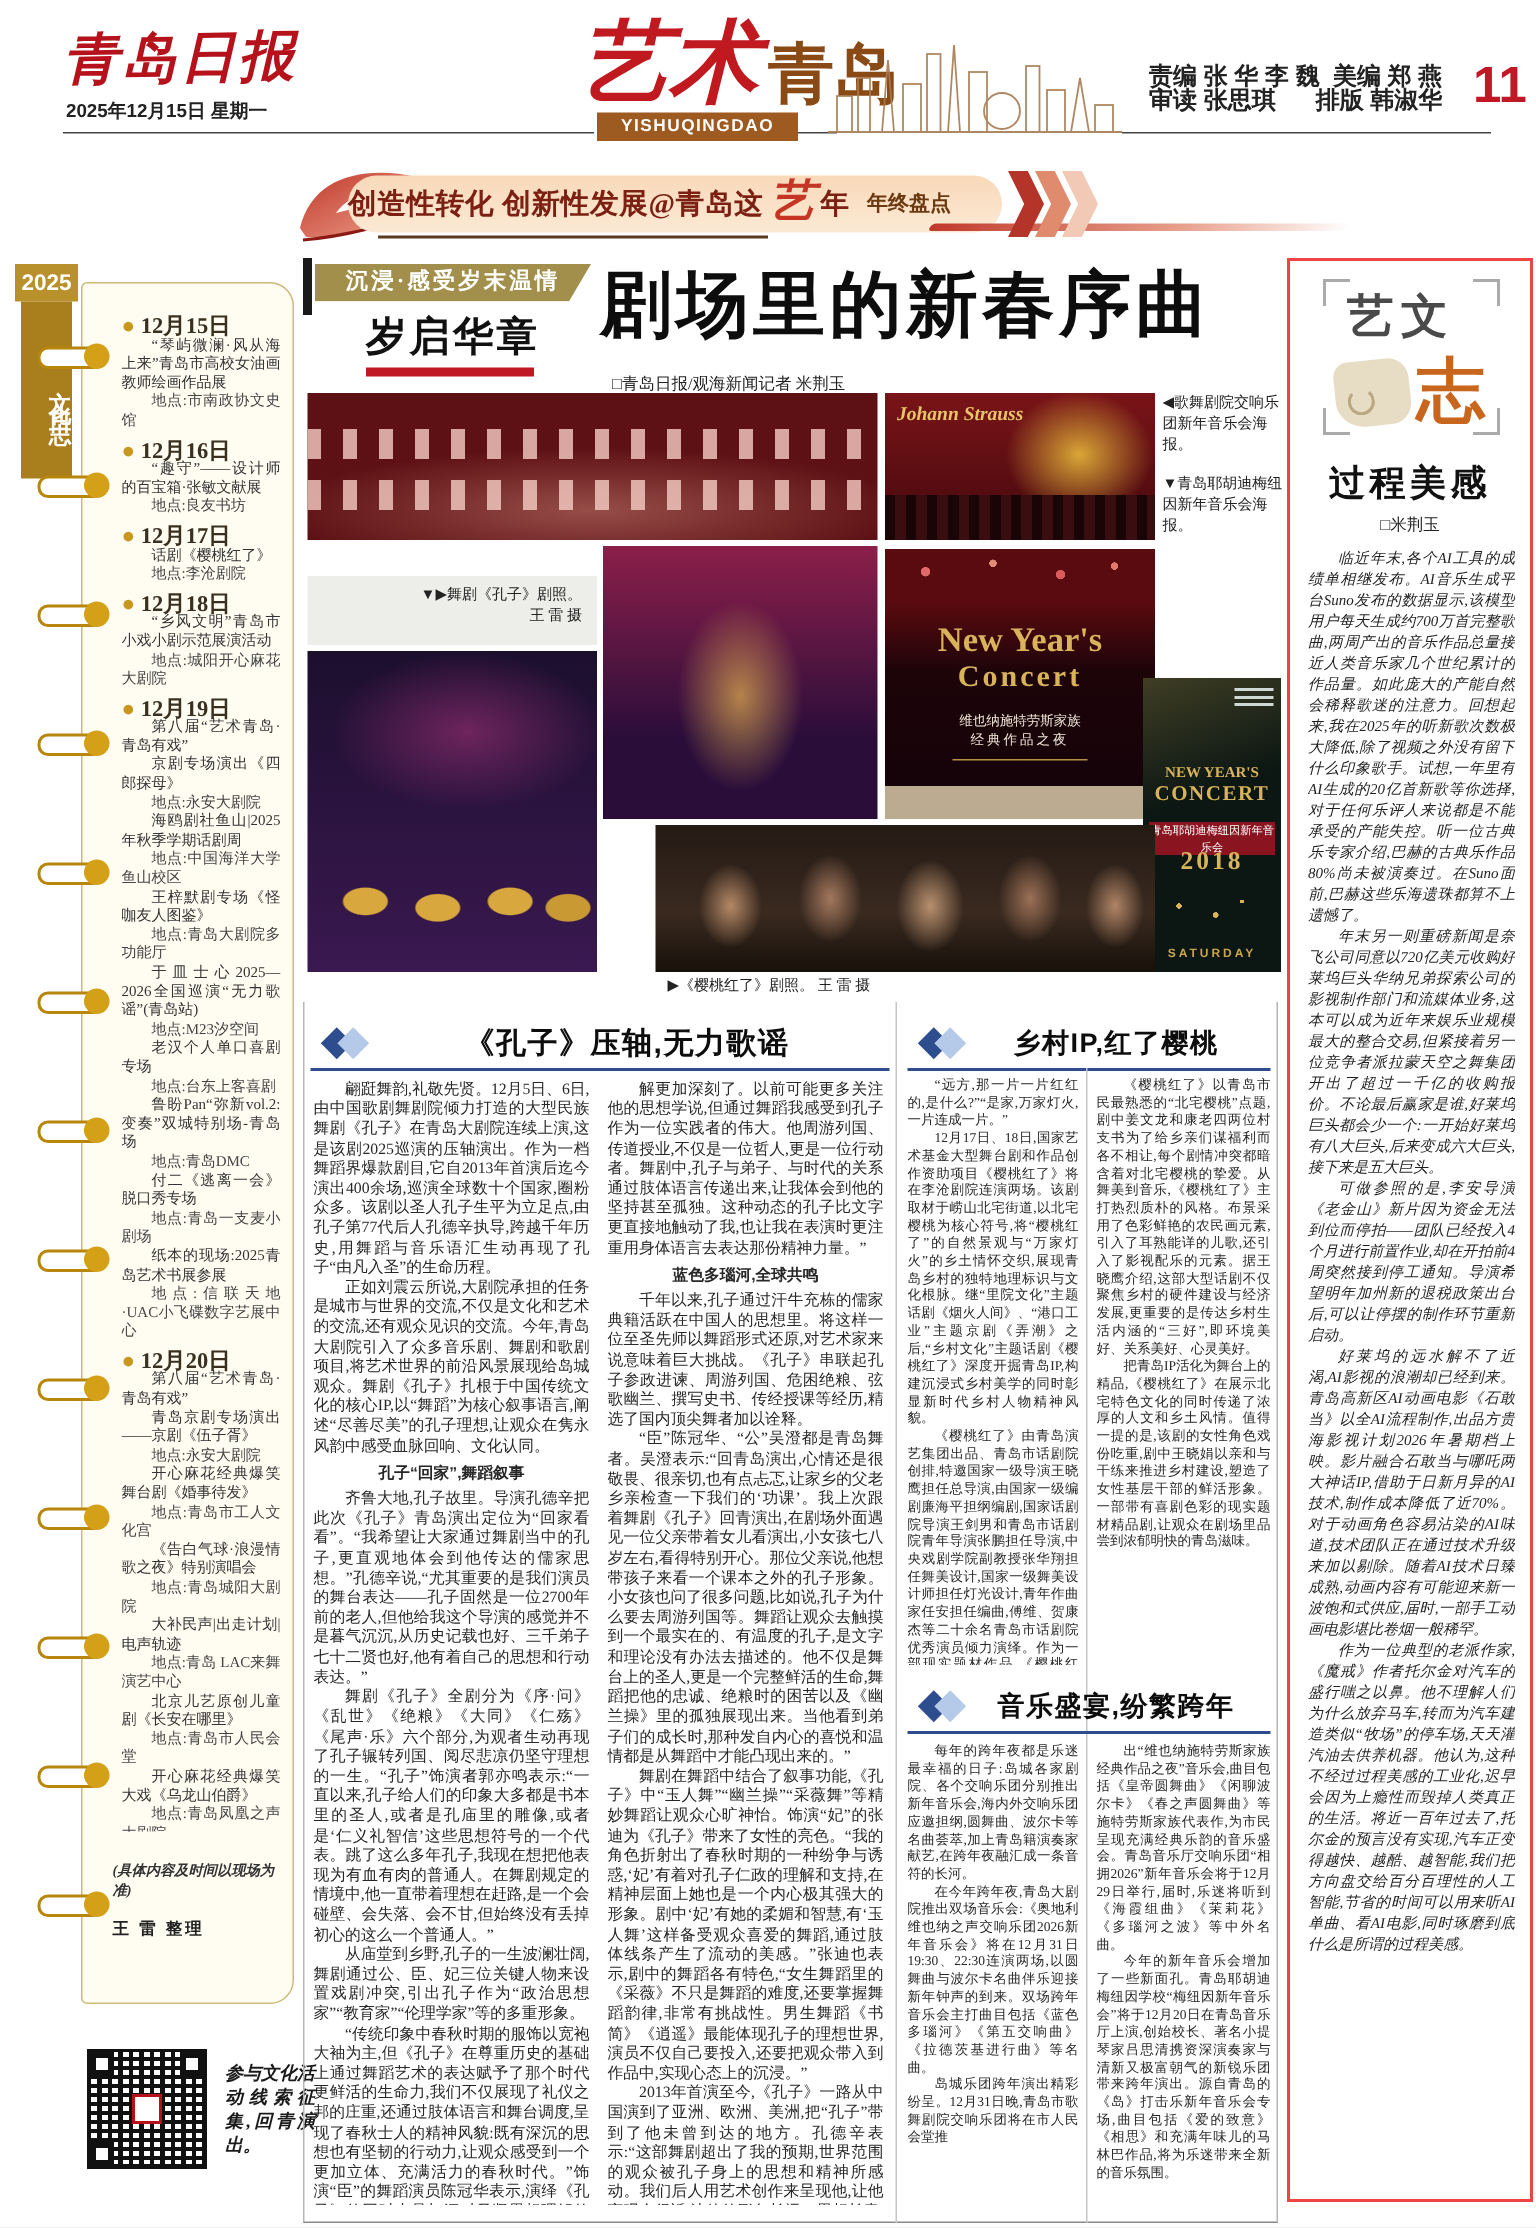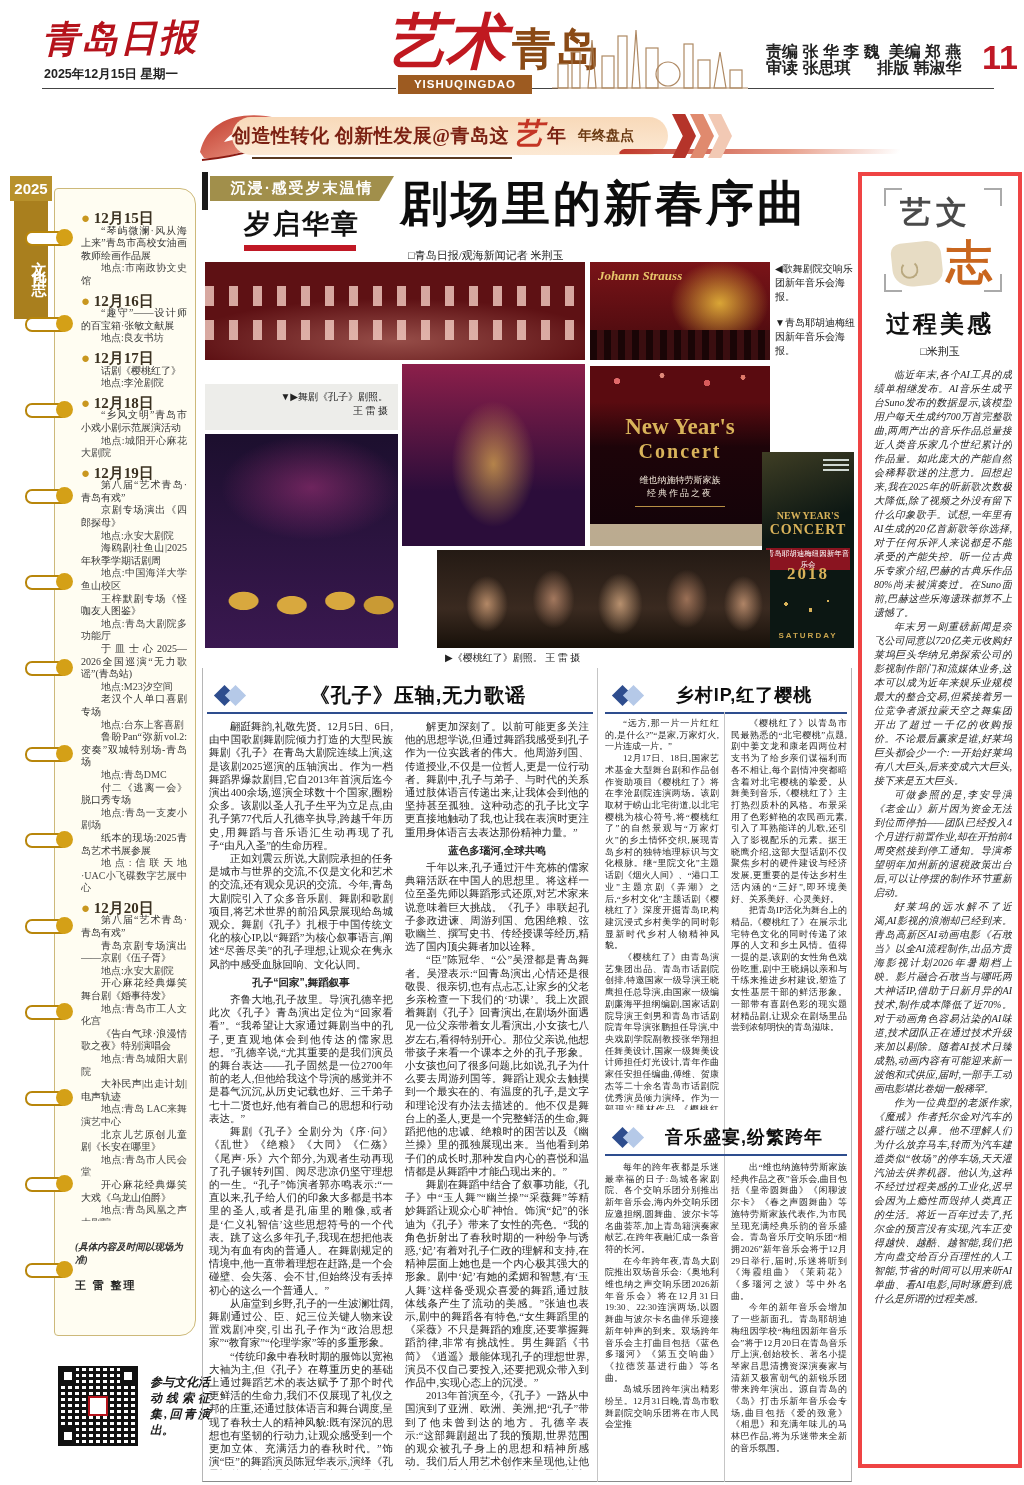--- a/index.html
+++ b/index.html
@@ -123,21 +123,21 @@
   .di.a{background:#2e4d8e;margin-left:10px;}
   .di.b{background:#b5c9e8;margin-left:-4px;}
   .sec-title{flex:1;text-align:center;font:900 20px "Liberation Sans",sans-serif;color:#0d0d0d;letter-spacing:1px;}
   .col{position:absolute;overflow:hidden;text-align:justify;}
   .col p{margin:0;text-indent:2em;}
   .col .subhead{font-weight:700;text-align:center;text-indent:0;font-family:"Liberation Sans",sans-serif;margin:5px 0 4px;}
   .c-wide{font-size:10.5px;line-height:13.2px;color:#272727;}
   .c-narrow{font-size:9px;line-height:11.7px;color:#272727;}
   .vdiv{position:absolute;width:1px;background:#c5c5c5;}
   
-  .essay-box{left:858px;top:172px;width:164px;height:1296px;border:4px solid #ef4444;box-sizing:border-box;background:#fff;}
+  .essay-box{left:858px;top:172px;width:164px;height:1296px;border:2px solid #ef4444;box-sizing:border-box;background:#fff;}
   .ew-logo{position:absolute;left:22px;top:12px;width:118px;height:104px;}
   .corner{position:absolute;width:16px;height:16px;border:0 solid #aaa;}
   .c-tl{left:0;top:0;border-left-width:2px;border-top-width:2px;}
   .c-tr{right:0;top:0;border-right-width:2px;border-top-width:2px;}
   .c-bl{left:0;bottom:0;border-left-width:2px;border-bottom-width:2px;}
   .c-br{right:0;bottom:0;border-right-width:2px;border-bottom-width:2px;}
   .parch{position:absolute;left:8px;bottom:6px;width:50px;height:44px;background:#e7dcc4;border-radius:10px 14px 14px 40%;transform:rotate(-6deg);}
   .parch::after{content:"";position:absolute;left:8px;bottom:8px;width:14px;height:14px;border:2px solid #b9a87f;border-radius:50%;border-top-color:transparent;}
   .ew-a{position:absolute;left:16px;top:4px;font:900 31px "Liberation Sans",sans-serif;color:#4a4a4a;letter-spacing:5px;}
   .ew-b{position:absolute;right:10px;bottom:-2px;font:900 46px "Liberation Serif",serif;color:#c9661e;}

